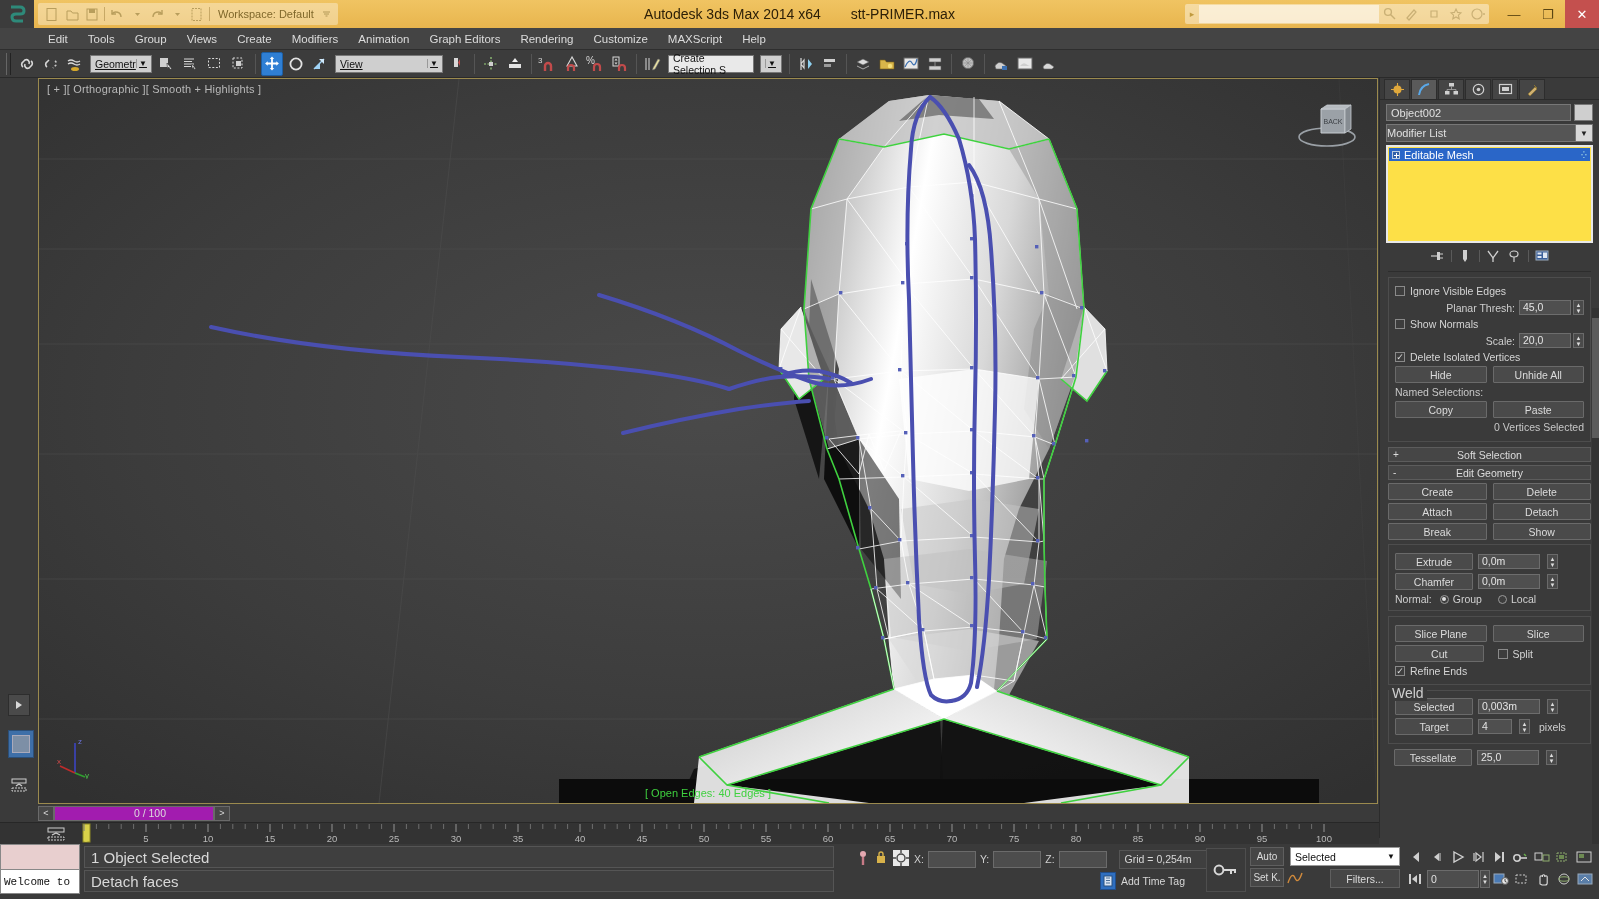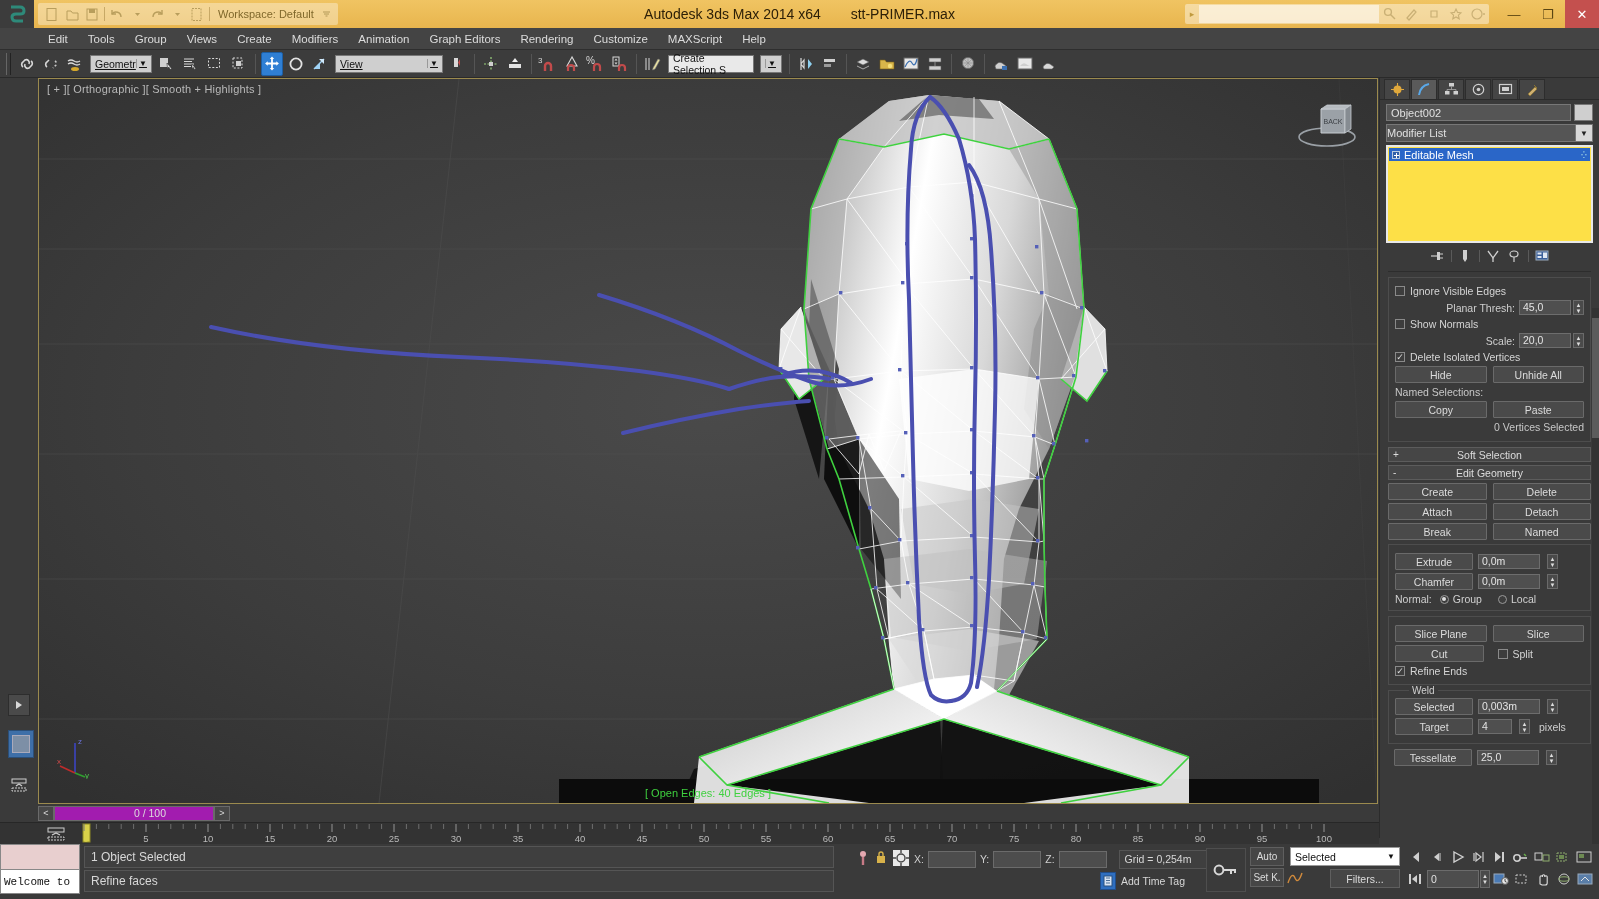--- a/index.html
+++ b/index.html
@@ -207,22 +207,22 @@
   .radio{
     width:9px;height:9px;border-radius:50%;border:1px solid #9a9a9a;background:#3d3d3d;
     display:inline-flex;align-items:center;justify-content:center;margin-right:4px;
   }
   .radio.on:after{ content:"";width:4px;height:4px;border-radius:50%;background:#dedede;}
   .inline{ display:flex;align-items:center;font-size:10.5px;color:#d0d0d0;}
   .fieldset{
     border:1px solid #4d4d4d; margin:0 2px 5px 2px; padding:4px 6px 5px 6px; position:relative;
   }
   .fieldset > .legend{
-    position:absolute; top:-6px; left:20px; background:#3a3a3a; padding:0 3px;
-    font-size:10px; color:#cfcfcf;
+    position:absolute; top:-6px; left:0; background:#3a3a3a; padding:0 3px;
+    font-size:14px; color:#cfcfcf;
   }
   .lbl-btn-field{ display:flex;align-items:center;gap:5px;margin:3px 0;}
   .lbl-btn-field .btn{ width:78px; }
   .cp-scroll{
     position:absolute; right:0; top:230px; width:7px; height:560px;
     background:#333;
   }
   .cp-scroll .thumb{ position:absolute;left:0;top:10px;width:7px;height:120px;background:#5c5c5c;}
 
   
@@ -256,21 +256,21 @@
   }
   .ml-top{ width:80px;height:26px;background:#e8cfcf;border:1px solid #888; }
   .ml-bot{
     width:80px;height:24px;background:#fff;border:1px solid #888;border-top:none;
     color:#111;font-family:"Liberation Mono",monospace;font-size:11px;
     display:flex;align-items:center;padding-left:3px; overflow:hidden; white-space:nowrap;
   }
   .status-lines{ position:absolute;left:84px;top:2px;width:750px; }
   .status-line{
     height:22px;background:#3f3f3f;border:1px solid #555;color:#d8d8d8;
-    font-size:12px;display:flex;align-items:center;padding-left:6px;margin-bottom:2px;
+    font-size:15px;display:flex;align-items:center;padding-left:6px;margin-bottom:2px;
   }
   .coords{
     position:absolute; left:856px; top:4px; display:flex; align-items:center; gap:4px;
   }
   .coord-lbl{ font-size:10.5px;color:#cfcfcf; }
   .coord-field{
     width:48px;height:17px;background:#4d4d4d;border:1px solid #6b6b6b;
   }
   .grid-box{
     width:90px;height:19px;background:#3f3f3f;border:1px solid #555;
@@ -1053,21 +1053,21 @@
         <div class="btn-row">
           <div class="btn">Create</div>
           <div class="btn">Delete</div>
         </div>
         <div class="btn-row">
           <div class="btn">Attach</div>
           <div class="btn">Detach</div>
         </div>
         <div class="btn-row">
           <div class="btn">Break</div>
-          <div class="btn">Named</div>
+          <div class="btn">Show</div>
         </div>
       </div>
 
       <div class="group" style="margin-top:4px;">
         <div class="lbl-btn-field">
           <div class="btn">Extrude</div>
           <span class="spin-field" style="width:62px">0,0m</span>
           <span class="spin-arrows">
               <span>▲</span>
               <span>▼</span>
@@ -1320,21 +1320,21 @@
 
   <div class="statusbar">
 
     <div class="maxlistener">
       <div class="ml-top"></div>
       <div class="ml-bot">Welcome to</div>
     </div>
 
     <div class="status-lines">
       <div class="status-line">1 Object Selected</div>
-      <div class="status-line">Refine faces</div>
+      <div class="status-line">Detach faces</div>
     </div>
 
     <div class="coords">
       <span>
         <svg width="14" height="20">
             <path d="M7 3a3 3 0 0 1 0 6 3 3 0 0 1 0-6z" fill="#e3a8b0"></path>
             <path d="M7 9v8" stroke="#c77a86" stroke-width="2.4"></path>
           </svg>
       </span>
       <span>

